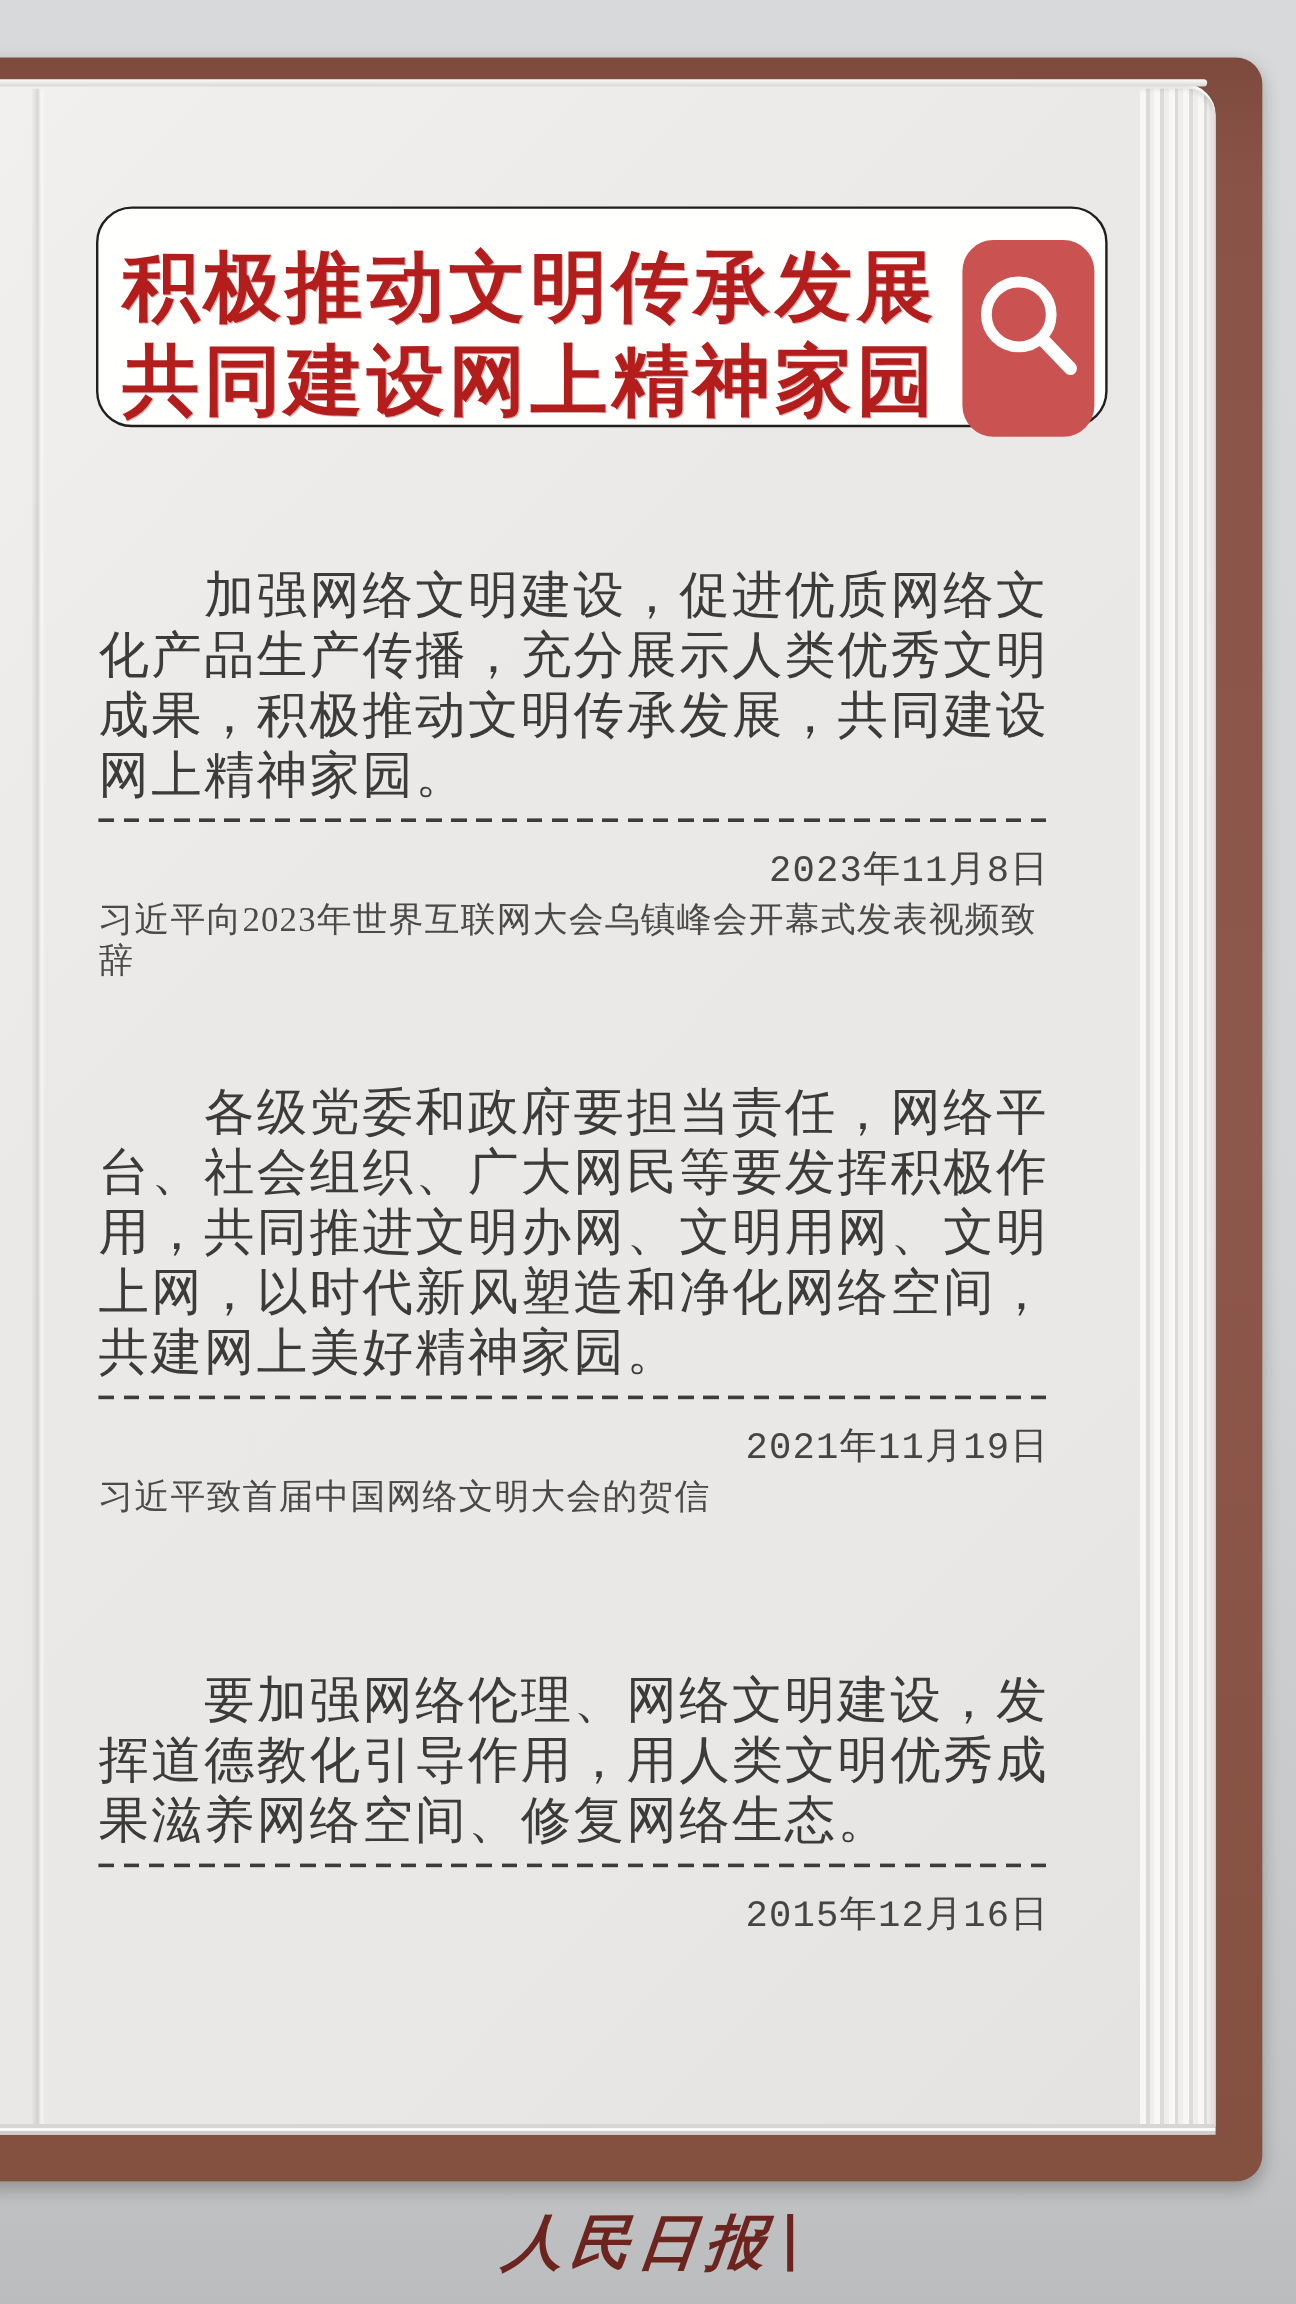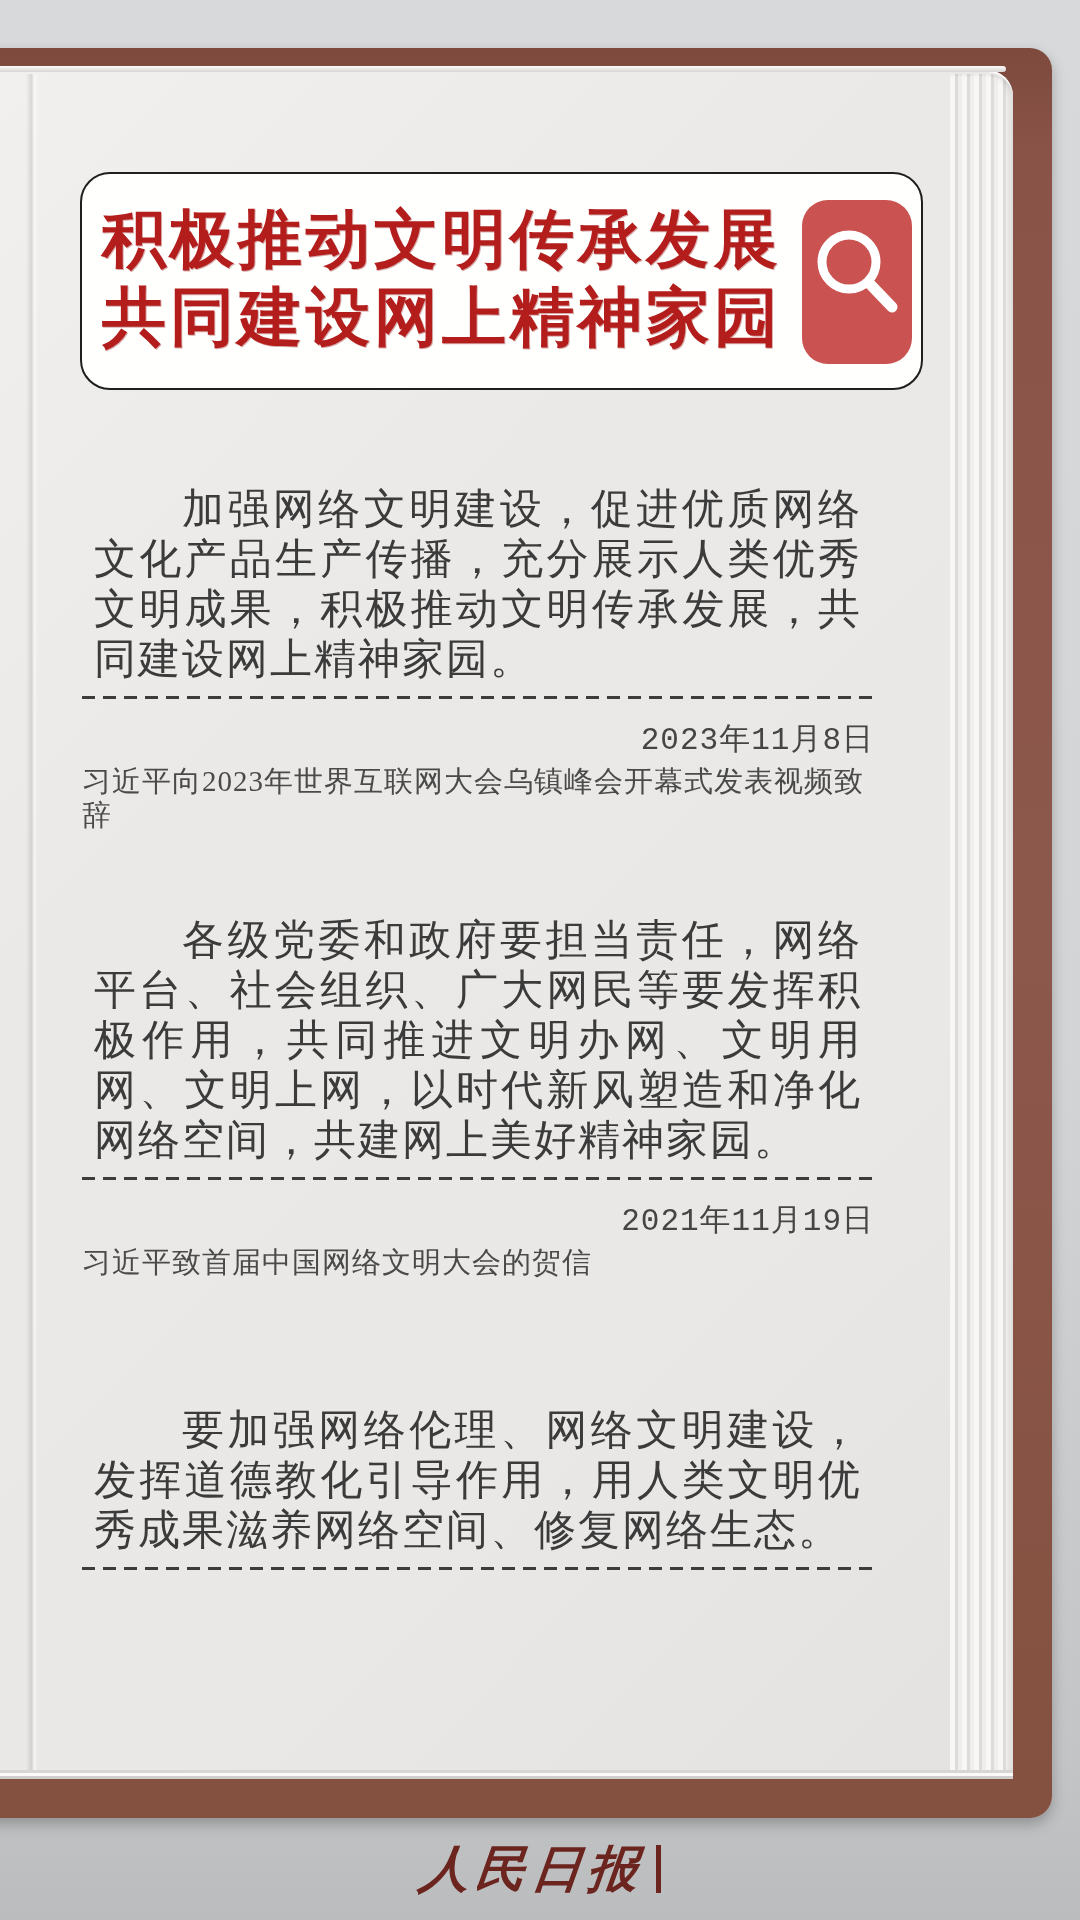--- a/index.html
+++ b/index.html
@@ -35,21 +35,21 @@
   .left-crease{
     position:absolute;left:26px;top:74px;width:12px;height:1700px;
     background:linear-gradient(90deg,rgba(0,0,0,0) 0%,rgba(0,0,0,.10) 45%,rgba(255,255,255,.5) 70%,rgba(0,0,0,0) 100%);
   }
   .page-bottom-edge{
     position:absolute;left:-14px;top:1770px;width:1027px;height:9px;
     background:linear-gradient(180deg,#d7d6d4 0 3px,#fafaf9 3px 6px,#cfcecc 6px 9px);
   }
   
   .title-card{
-    position:absolute;left:80px;top:172px;width:843px;height:218px;
+    position:absolute;left:80px;top:172px;width:843px;height:184px;
     background:#fffffe;border:2px solid #1f1f1f;border-radius:30px;
     box-sizing:border-box;
   }
   .title-text{
     position:absolute;left:20px;top:26px;
     font-weight:900;font-size:64px;line-height:78px;letter-spacing:4px;
     color:#b31d1c;white-space:nowrap;
     text-shadow:1px 1px 0 rgba(140,20,20,.35);
     font-family:"Liberation Sans","DejaVu Sans",sans-serif;
   }
@@ -58,21 +58,21 @@
     background:#ca5250;border-radius:26px;
   }
   .search-badge svg{position:absolute;left:0;top:0;}
   
   .quote-block{
     position:absolute;left:82px;width:792px;
     color:#3d3d3d;
     font-family:"Liberation Serif","DejaVu Serif",serif;
   }
   .quote-text{
-    margin:12px;font-size:42px;line-height:50px;letter-spacing:2px;
+    margin:0;font-size:42px;line-height:50px;letter-spacing:2px;
     text-indent:88px;text-align:justify;color:#3b3b3b;font-family:Liberation Serif, serif;
   }
   .dash-line{
     margin-top:10px;height:3px;
     background:repeating-linear-gradient(90deg,#3c3c3c 0 13px,rgba(0,0,0,0) 13px 21px);
   }
   .quote-date{
     margin-top:24px;font-size:31px;line-height:36px;text-align:right;color:#454545;letter-spacing:1px;font-family:Liberation Mono, monospace;
   }
   .quote-source{
@@ -133,20 +133,21 @@
   <div class="quote-block qb2">
     <p class="quote-text">各级党委和政府要担当责任，网络平台、社会组织、广大网民等要发挥积极作用，共同推进文明办网、文明用网、文明上网，以时代新风塑造和净化网络空间，共建网上美好精神家园。</p>
     <div class="dash-line"></div>
     <div class="quote-date">2021年11月19日</div>
     <div class="quote-source">习近平致首届中国网络文明大会的贺信</div>
   </div>
 
   <div class="quote-block qb3">
     <p class="quote-text">要加强网络伦理、网络文明建设，发挥道德教化引导作用，用人类文明优秀成果滋养网络空间、修复网络生态。</p>
     <div class="dash-line"></div>
+    <div class="quote-date">2015年12月16日</div>
   </div>
 
   <div class="footer-logo">
     <span class="brand-script">人民日报</span>
     <span class="brand-divider"></span>
   </div>
 
 </div>
 
 </body></html>

